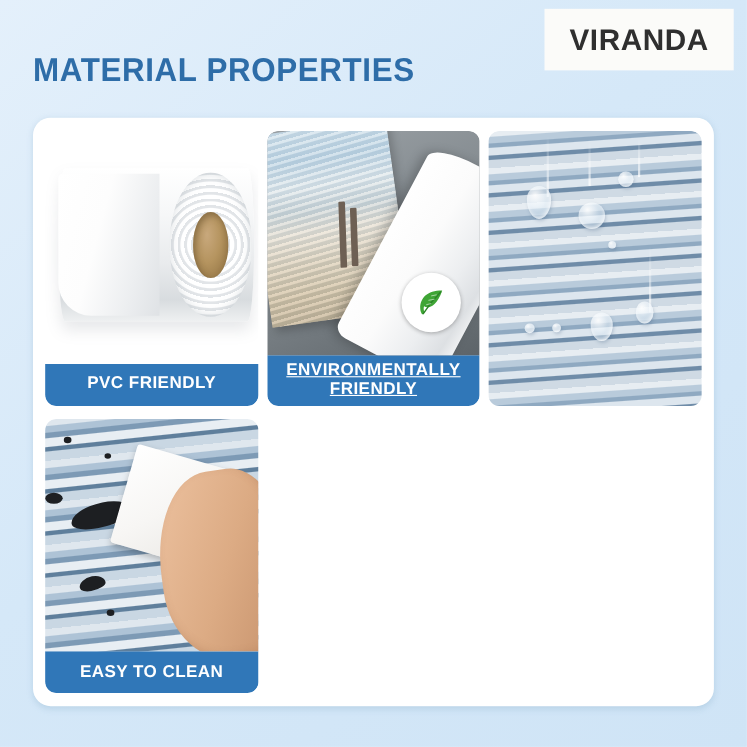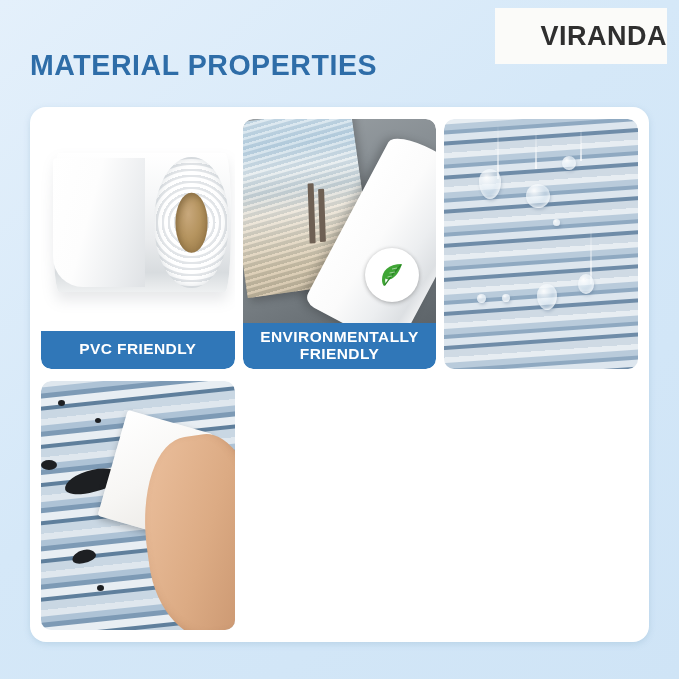--- a/index.html
+++ b/index.html
@@ -27,21 +27,21 @@
 
   .brand-box {
     position: absolute;
     top: 8px;
     right: 12px;
     width: 172px;
     height: 56px;
     background: #fbfbf9;
     display: flex;
     align-items: center;
-    justify-content: flex-end;
+    justify-content: center;
   }
 
   .brand-text {
     font-family: "Liberation Sans", sans-serif;
     font-size: 27px;
     font-weight: bold;
     letter-spacing: 0.5px;
     color: #2f2f2f;
   }
 
@@ -111,20 +111,21 @@
     justify-content: center;
     text-align: center;
     line-height: 1.08;
     padding: 0 4px;
     white-space: pre-line;
   }
 
   .tile-label.two-line {
     flex: 0 0 46px;
     font-size: 15.5px;
+    text-decoration: underline;
   }
 
   
   .m-pvc { background: #ffffff; }
   .pvc-roll {
     position: absolute;
     left: 6%;
     top: 16%;
     width: 92%;
     height: 66%;
@@ -487,17 +488,18 @@
         <div class="stain" style="left:9%;top:8%;width:7px;height:6px;"></div>
         <div class="stain" style="left:28%;top:15%;width:6px;height:5px;"></div>
         <div class="stain" style="left:42%;top:21%;width:9px;height:8px;"></div>
         <div class="stain smear" style="left:12%;top:36%;width:58px;height:22px;"></div>
         <div class="stain" style="left:0%;top:32%;width:16px;height:10px;border-radius:50%;"></div>
         <div class="stain smear" style="left:16%;top:68%;width:24px;height:13px;"></div>
         <div class="stain" style="left:29%;top:82%;width:7px;height:6px;"></div>
         <div class="cloth"></div>
         <div class="clean-hand"></div>
       </div>
+      <div class="tile-label">EASY TO CLEAN</div>
     </div>
 
 
   </div>
 </div>
 
 </body></html>

